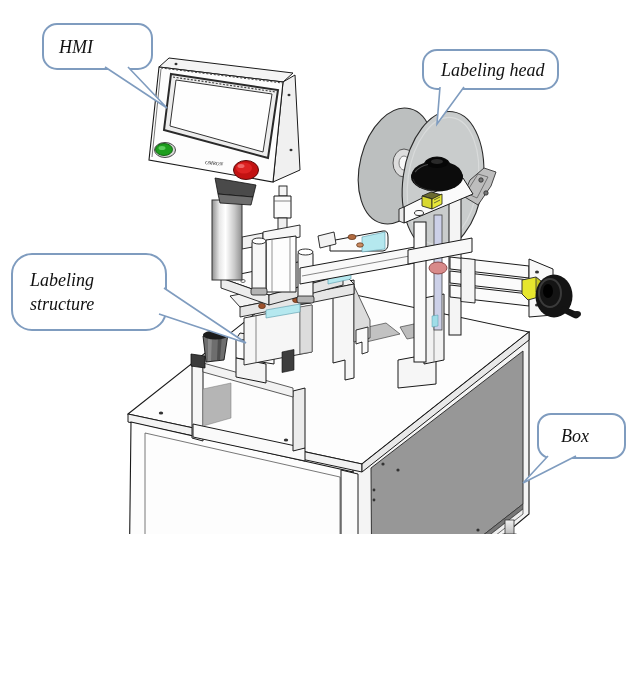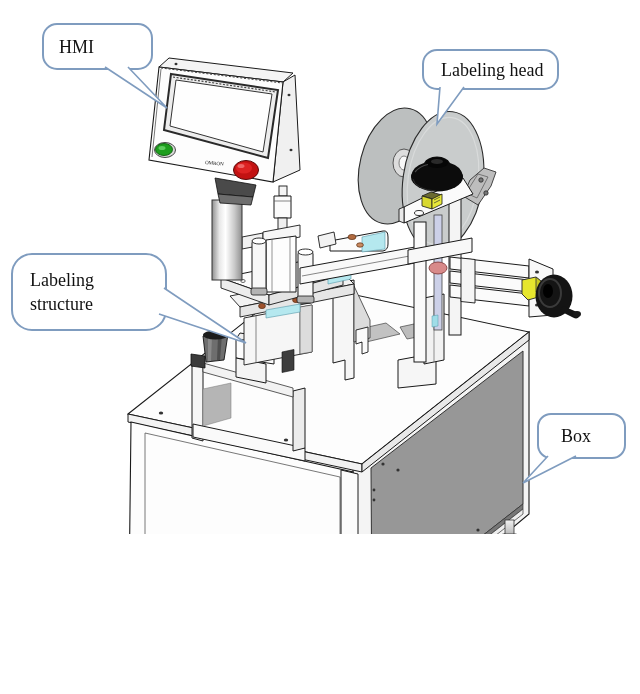--- a/index.html
+++ b/index.html
@@ -1,16 +1,16 @@
 <!DOCTYPE html>
 <html><head>
 <meta charset="utf-8">
 <style>
   html,body{margin:0;padding:0;background:#fff;}
-  .wrap{width:640px;height:534px;position:relative;overflow:hidden;background:#fff;}
+  .wrap{width:640px;height:534px;position:relative;overflow:hidden;background:#fff;font-style:italic;}
   svg{position:absolute;top:0;left:0;}
   text{font-family:"Liberation Serif",serif;fill:#111;}
 </style>
 </head>
 <body>
 <div class="wrap">
 <svg width="640" height="694" viewBox="0 0 640 694">
 <defs>
   <linearGradient id="pole" x1="0" y1="0" x2="1" y2="0">
     <stop offset="0" stop-color="#8f8f8f"></stop>

